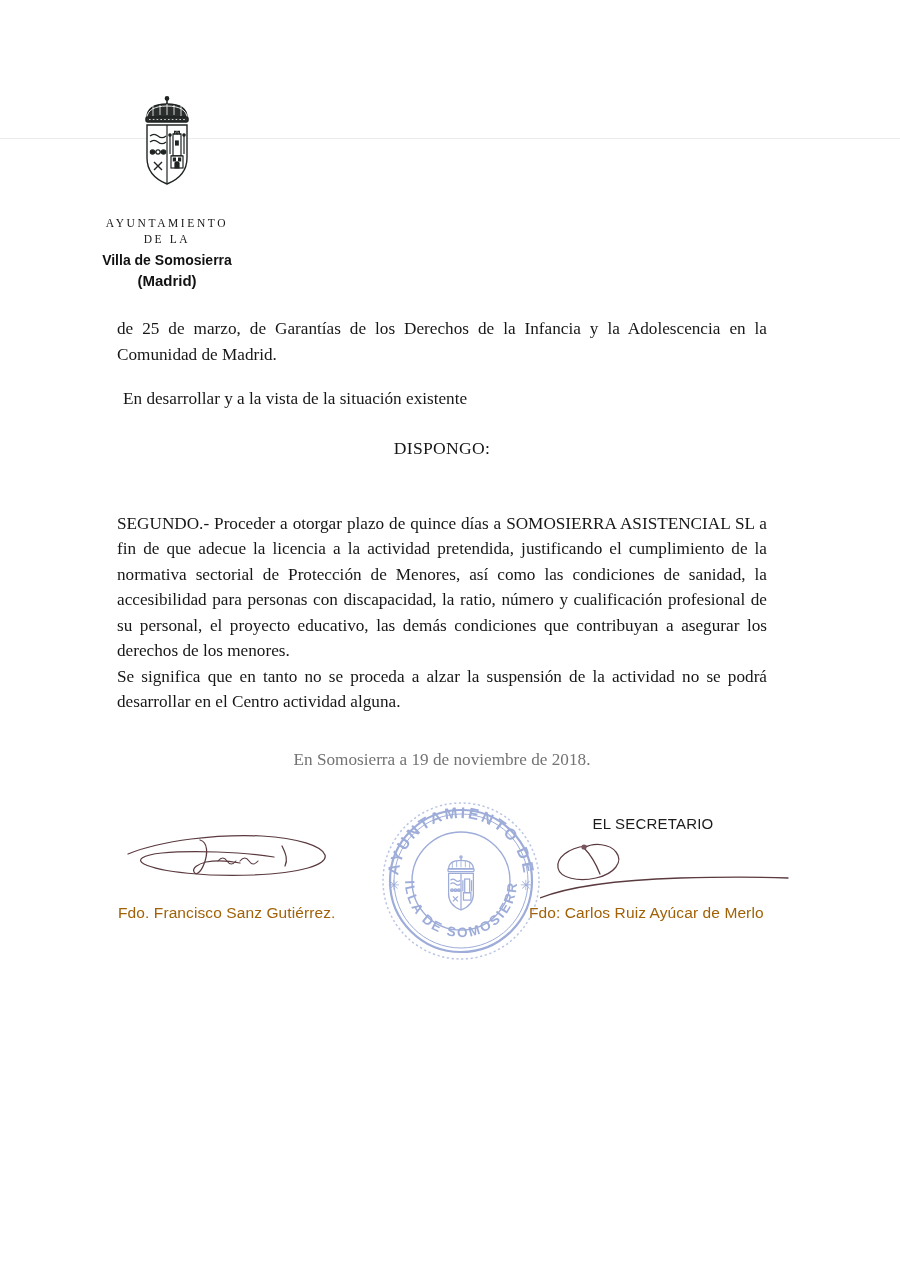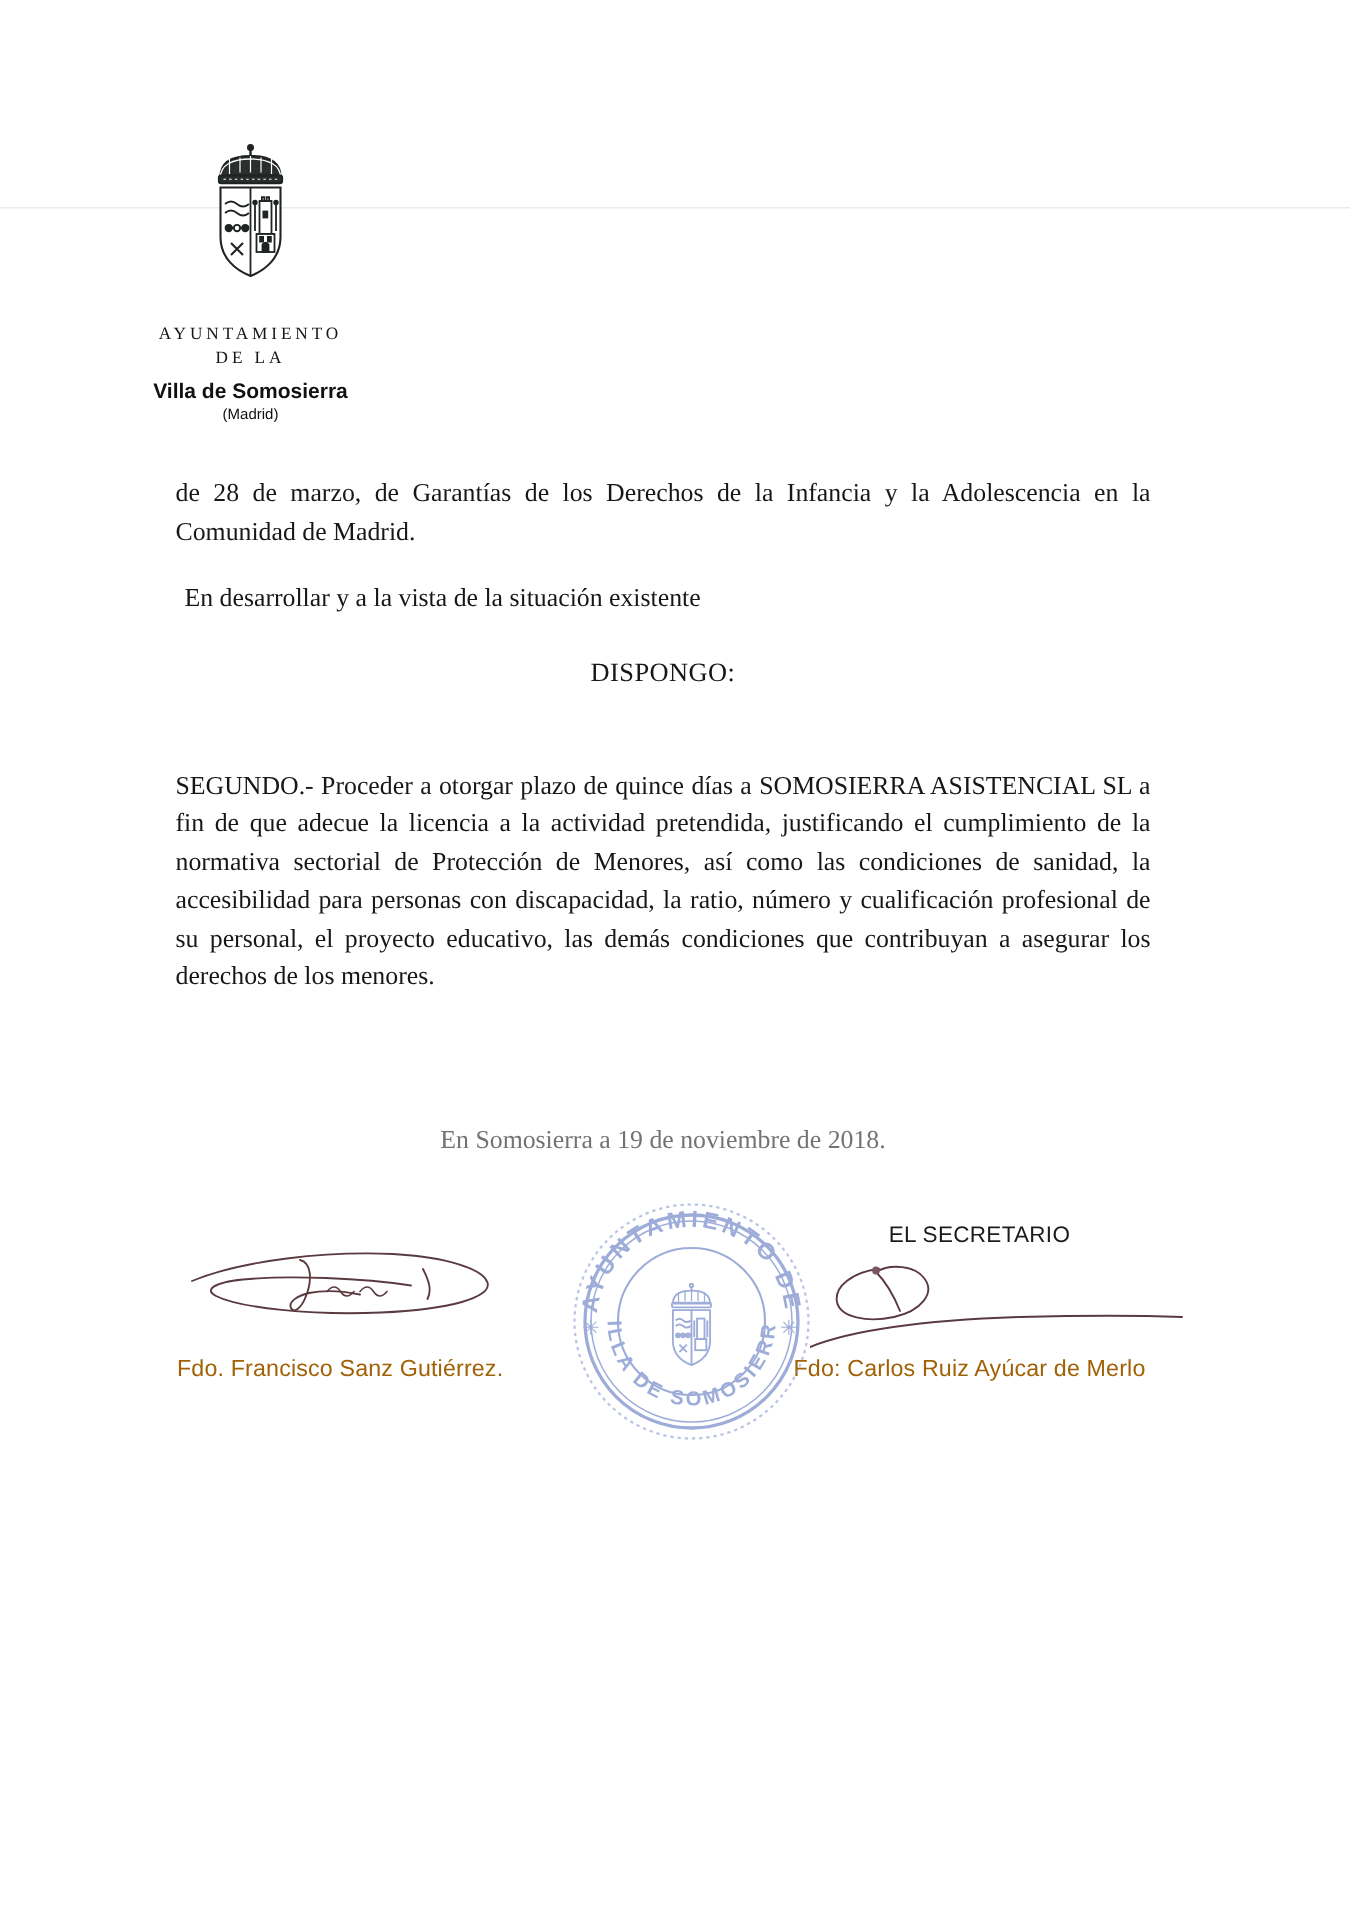--- a/index.html
+++ b/index.html
@@ -62,22 +62,22 @@
   .lh-line3 {
     font-family: "Liberation Sans", sans-serif;
     font-weight: bold;
     font-size: 14px;
     color: #111;
     line-height: 1.45;
     margin-top: 3px;
   }
   .lh-line4 {
     font-family: "Liberation Sans", sans-serif;
-    font-weight: normal;
-    font-size: 10px;
+    font-weight: bold;
+    font-size: 15px;
     color: #111;
     line-height: 1.45;
   }
 
   
   .body-area {
     position: absolute;
     left: 117px;
     top: 316px;
     width: 650px;
@@ -230,37 +230,38 @@
     </svg>
 
     <div class="lh-line1">AYUNTAMIENTO</div>
     <div class="lh-line2">DE LA</div>
     <div class="lh-line3">Villa de Somosierra</div>
     <div class="lh-line4">(Madrid)</div>
   </div>
 
   <div class="body-area">
 
-    <p class="para">de 28 de marzo, de Garantías de los Derechos de la Infancia y la Adolescencia en la Comunidad de Madrid.</p>
+    <p class="para">de 25 de marzo, de Garantías de los Derechos de la Infancia y la Adolescencia en la Comunidad de Madrid.</p>
 
     <div class="gap-sm"></div>
 
     <p class="para nojust indent-1">En desarrollar y a la vista de la situación existente</p>
 
     <div class="gap-md"></div>
 
     <div class="dispongo">DISPONGO:</div>
 
     <div class="gap-lg"></div>
 
 
     <div class="gap-sm"></div>
 
     <p class="para">SEGUNDO.- Proceder a otorgar plazo de quince días a SOMOSIERRA ASISTENCIAL SL a fin de que adecue la licencia a la actividad pretendida, justificando el cumplimiento de la normativa sectorial de Protección de Menores, así como las condiciones de sanidad,  la accesibilidad para personas con discapacidad, la ratio, número y cualificación profesional de su personal,  el proyecto educativo, las demás condiciones que contribuyan a asegurar los derechos de los menores.</p>
 
+    <p class="para">Se significa que en tanto no se proceda a alzar la suspensión de la actividad no se podrá desarrollar en el Centro actividad alguna.</p>
   </div>
 
   <div class="date-line">En Somosierra a 19 de noviembre de 2018.</div>
 
 
   <div class="sig-right">
     <div class="sig-title">EL SECRETARIO</div>
   </div>
 
   <svg class="ink ink-alcalde" width="230" height="62" viewBox="0 0 230 62">

